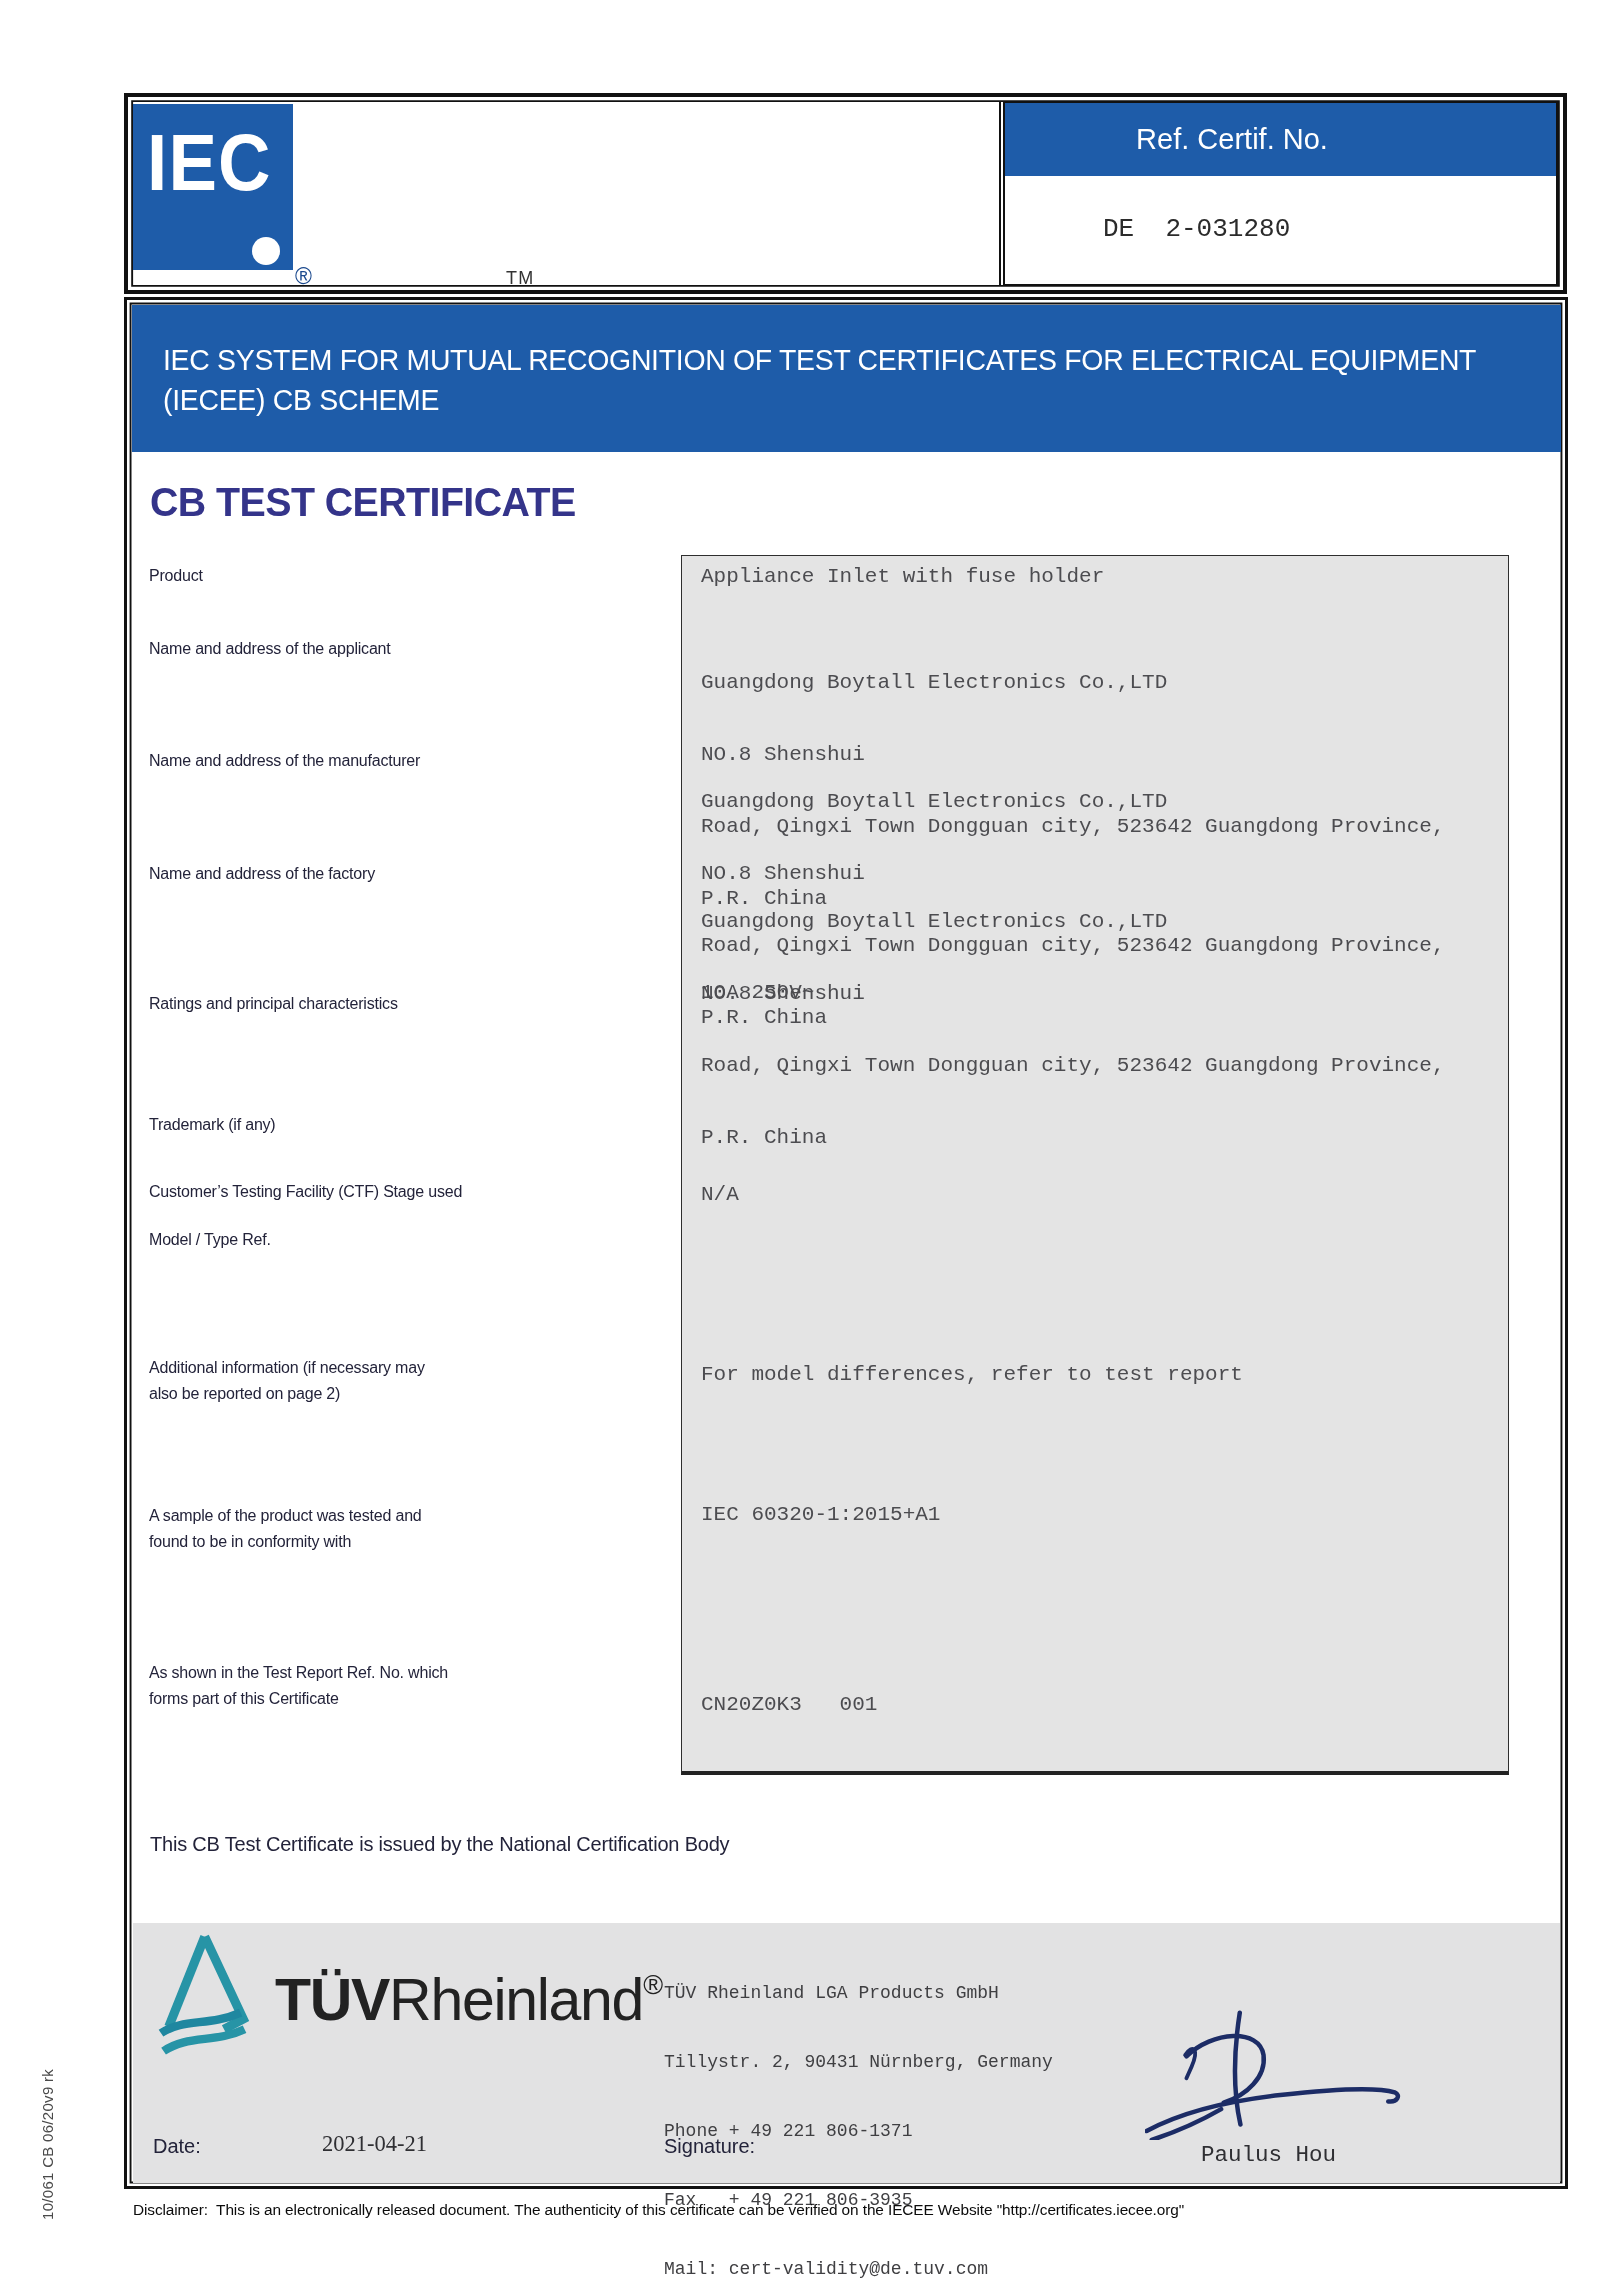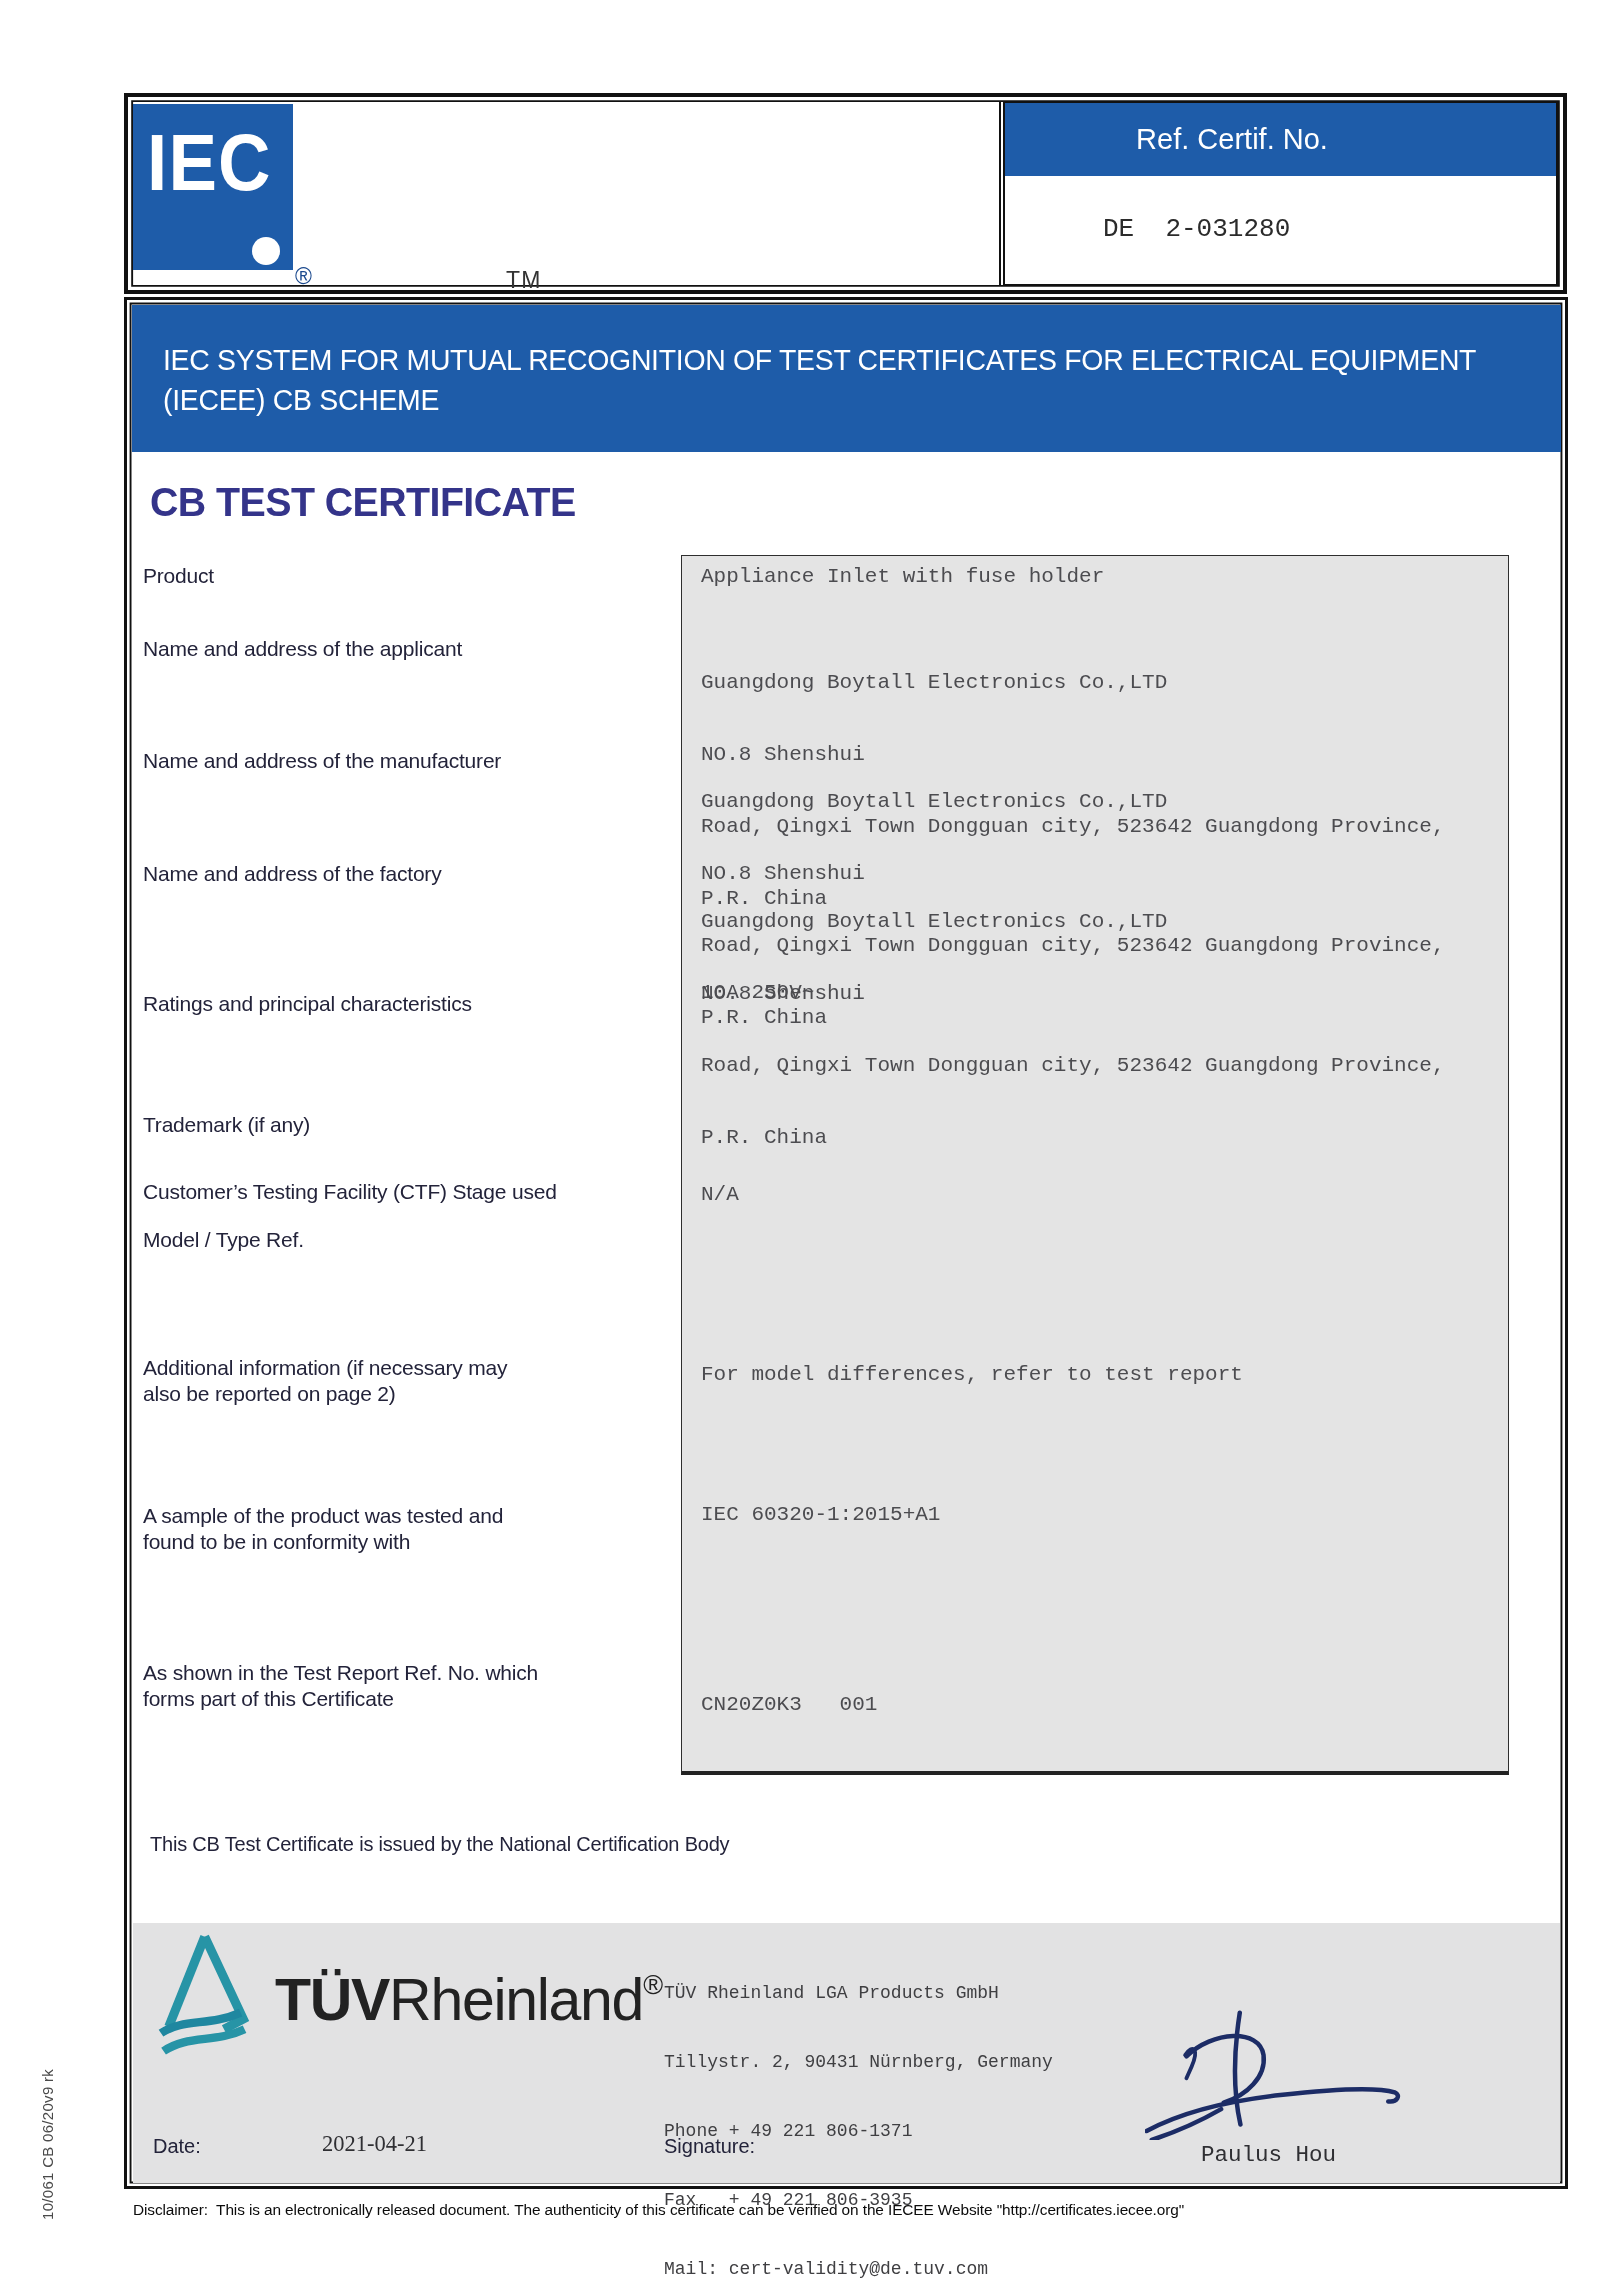--- a/index.html
+++ b/index.html
@@ -46,21 +46,21 @@
     background:
       radial-gradient(circle at 58% 10%, rgba(255,255,255,.95) 0 5%, rgba(255,255,255,0) 30%),
       radial-gradient(circle at 62% 74%, rgba(255,255,255,.30) 0 18%, rgba(255,255,255,0) 52%);
   }
   .iecee-text{
     position:absolute; left:13px; top:40px; color:#fff; font-size:53px; font-weight:700;
     font-style:italic; transform:scaleX(.95); transform-origin:left top; line-height:1;
     text-shadow:0 1.9px 2.6px rgba(0,30,80,.35);
   }
   .tm-mark{
-    position:absolute; left:506px; top:269px; font-size:23px; color:#333; letter-spacing:1.3px; line-height:1;
+    position:absolute; left:506px; top:269px; font-size:18px; color:#333; letter-spacing:1.3px; line-height:1;
   }
   .ref-box{
     position:absolute; left:999px; top:101px; width:559px; height:185px;
     border:2.6px solid var(--border-black); border-left:6.4px double var(--border-black);
     box-sizing:border-box; background:#fff;
   }
   .ref-head{
     position:absolute; left:0; top:0; right:0; height:73px; background:var(--brand-blue);
     color:#fff; font-size:29px; display:flex; align-items:center; justify-content:center;
     padding-right:97px; letter-spacing:0px;
@@ -85,22 +85,22 @@
     position:absolute; left:150px; top:479px; margin:0; color:var(--title-navy);
     font-size:41px; font-weight:700; letter-spacing:-0.6px; transform:scaleX(.96);
     transform-origin:left top; white-space:nowrap;
   }
   .value-panel{
     position:absolute; left:681px; top:555px; width:828px; height:1220px;
     background:var(--panel-gray); border:1.9px solid #2e2e2e; border-bottom:4.5px solid #222;
     box-sizing:border-box;
   }
   .lbl{
-    position:absolute; left:143px; width:515px; color:var(--label-ink);
-    font-size:21px; line-height:26px; letter-spacing:-0.2px;
+    position:absolute; left:149px; width:515px; color:var(--label-ink);
+    font-size:16px; line-height:26px; letter-spacing:-0.2px;
   }
   .val{
     position:absolute; left:701px; width:798px; color:var(--mono-ink);
     font-family:"Liberation Mono","DejaVu Sans Mono",monospace;
     font-size:21px; line-height:24px; white-space:pre;
   }
   .issued-line{
     position:absolute; left:150px; top:1833px; color:var(--label-ink); font-size:20px; letter-spacing:-0.2px;
   }
   

